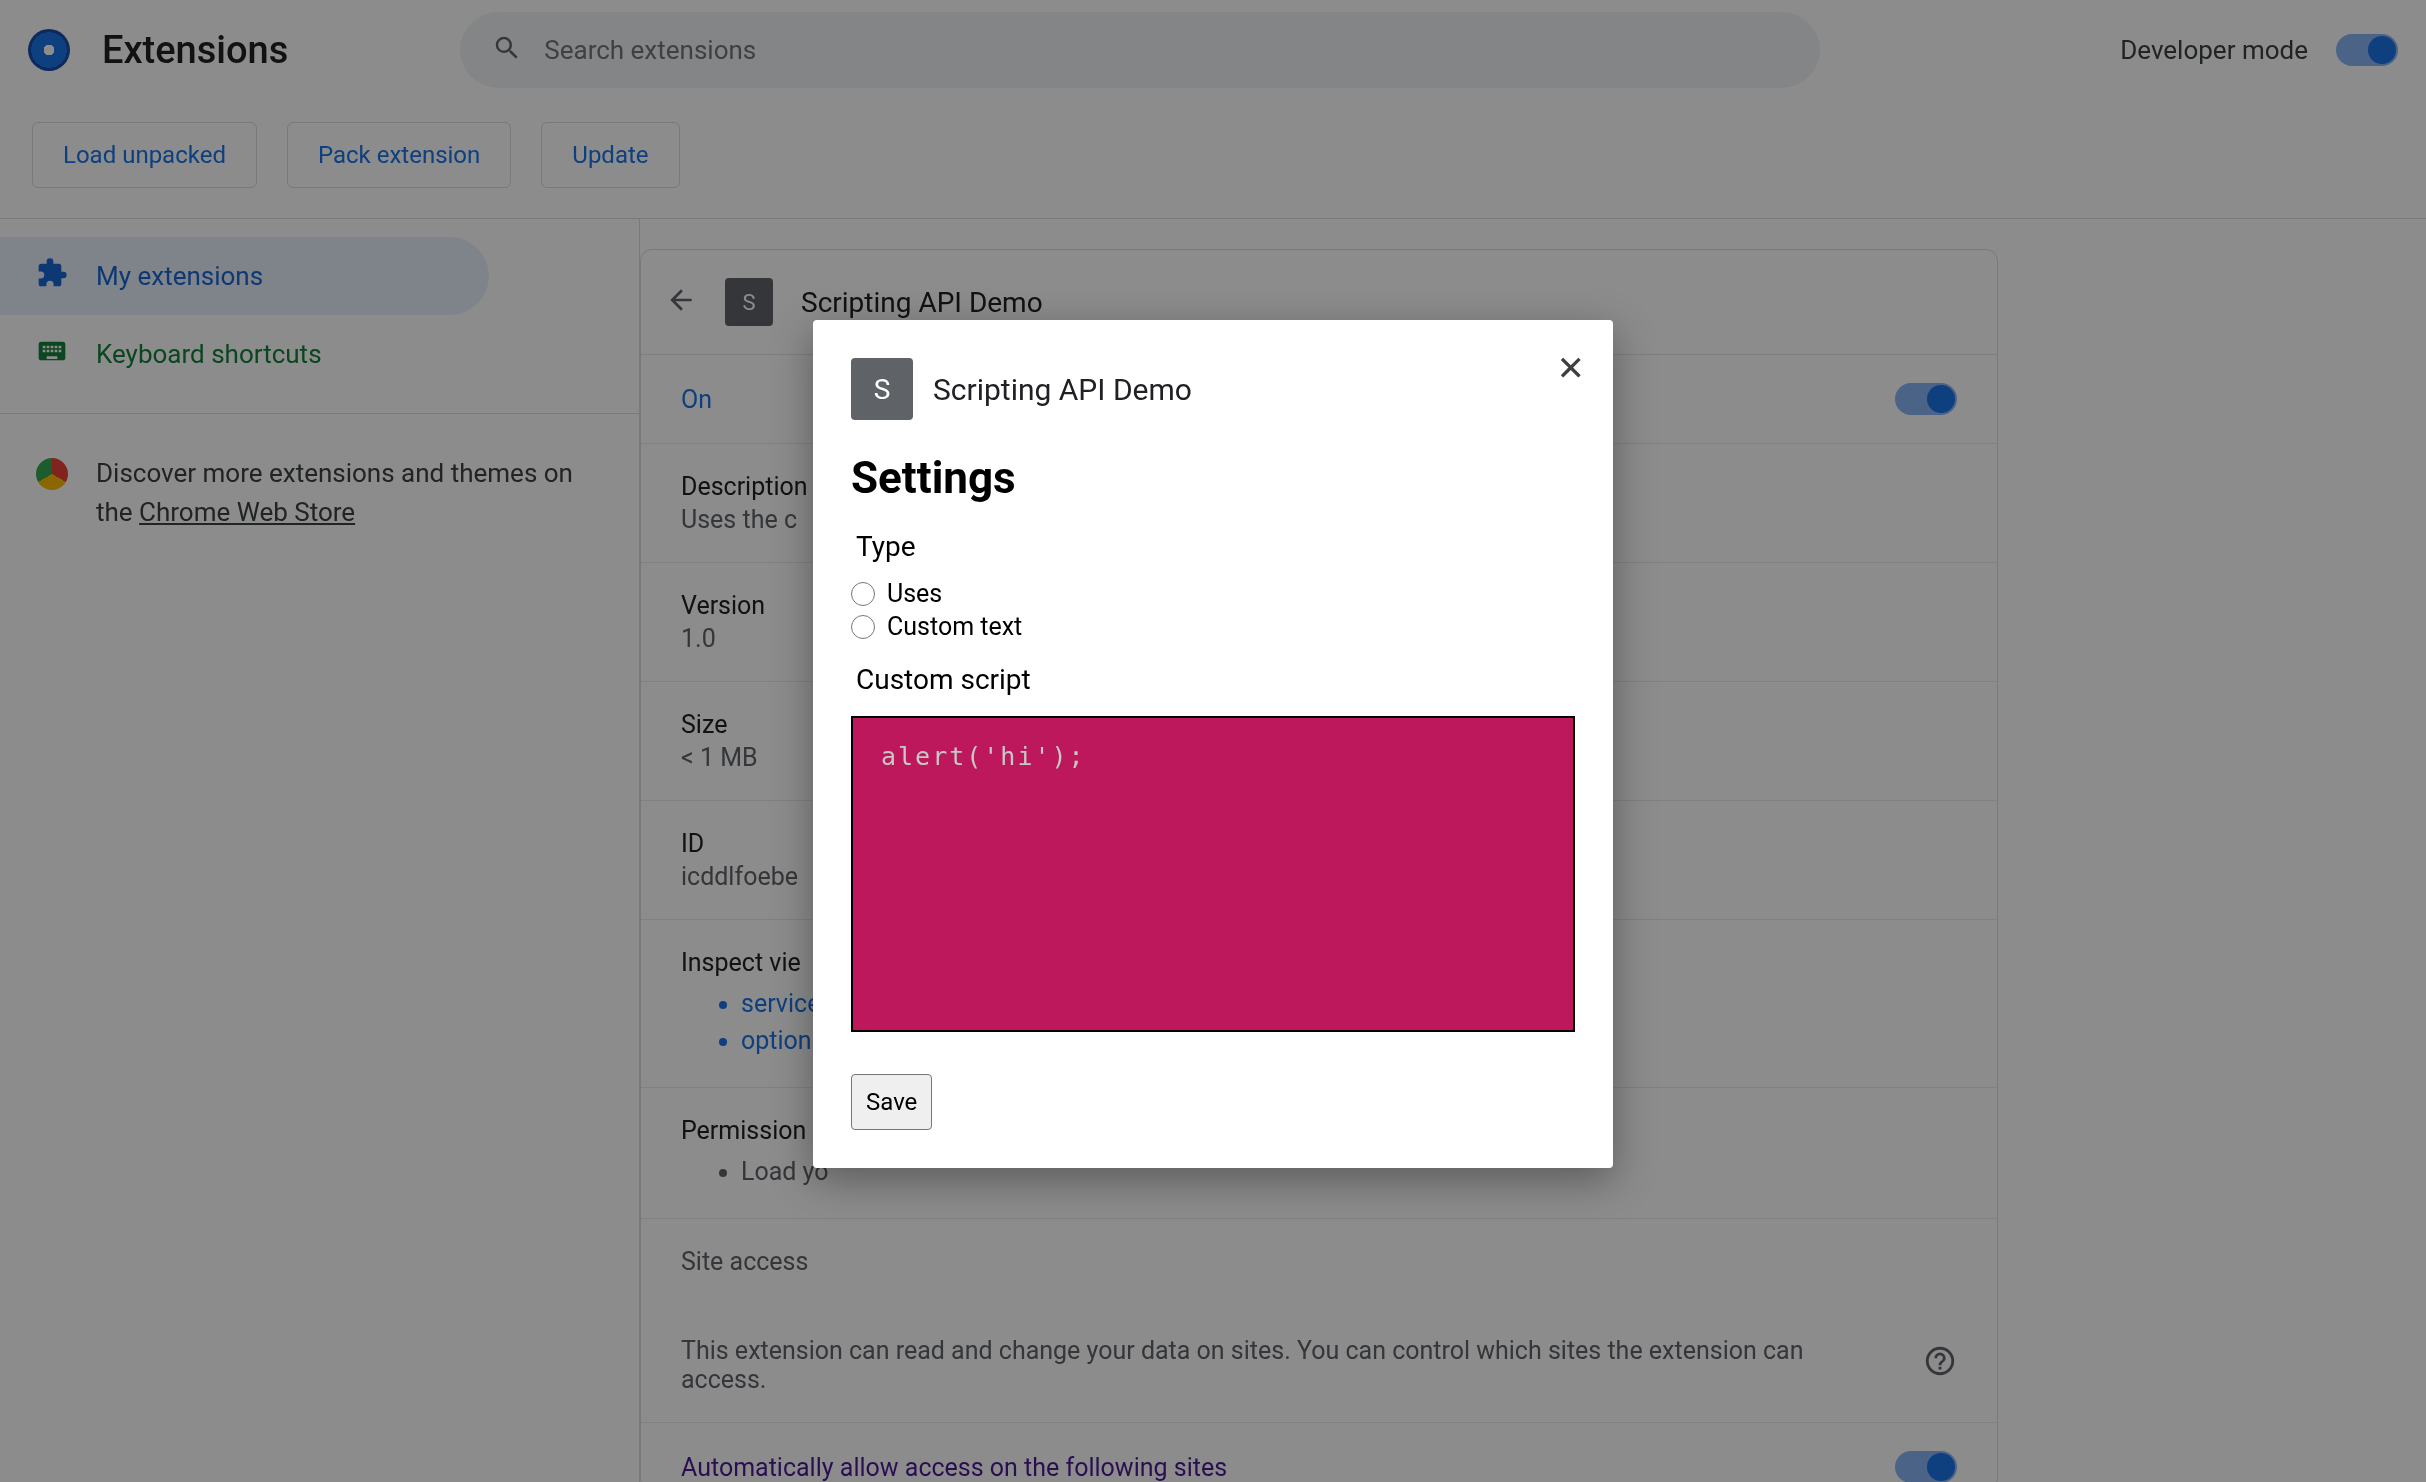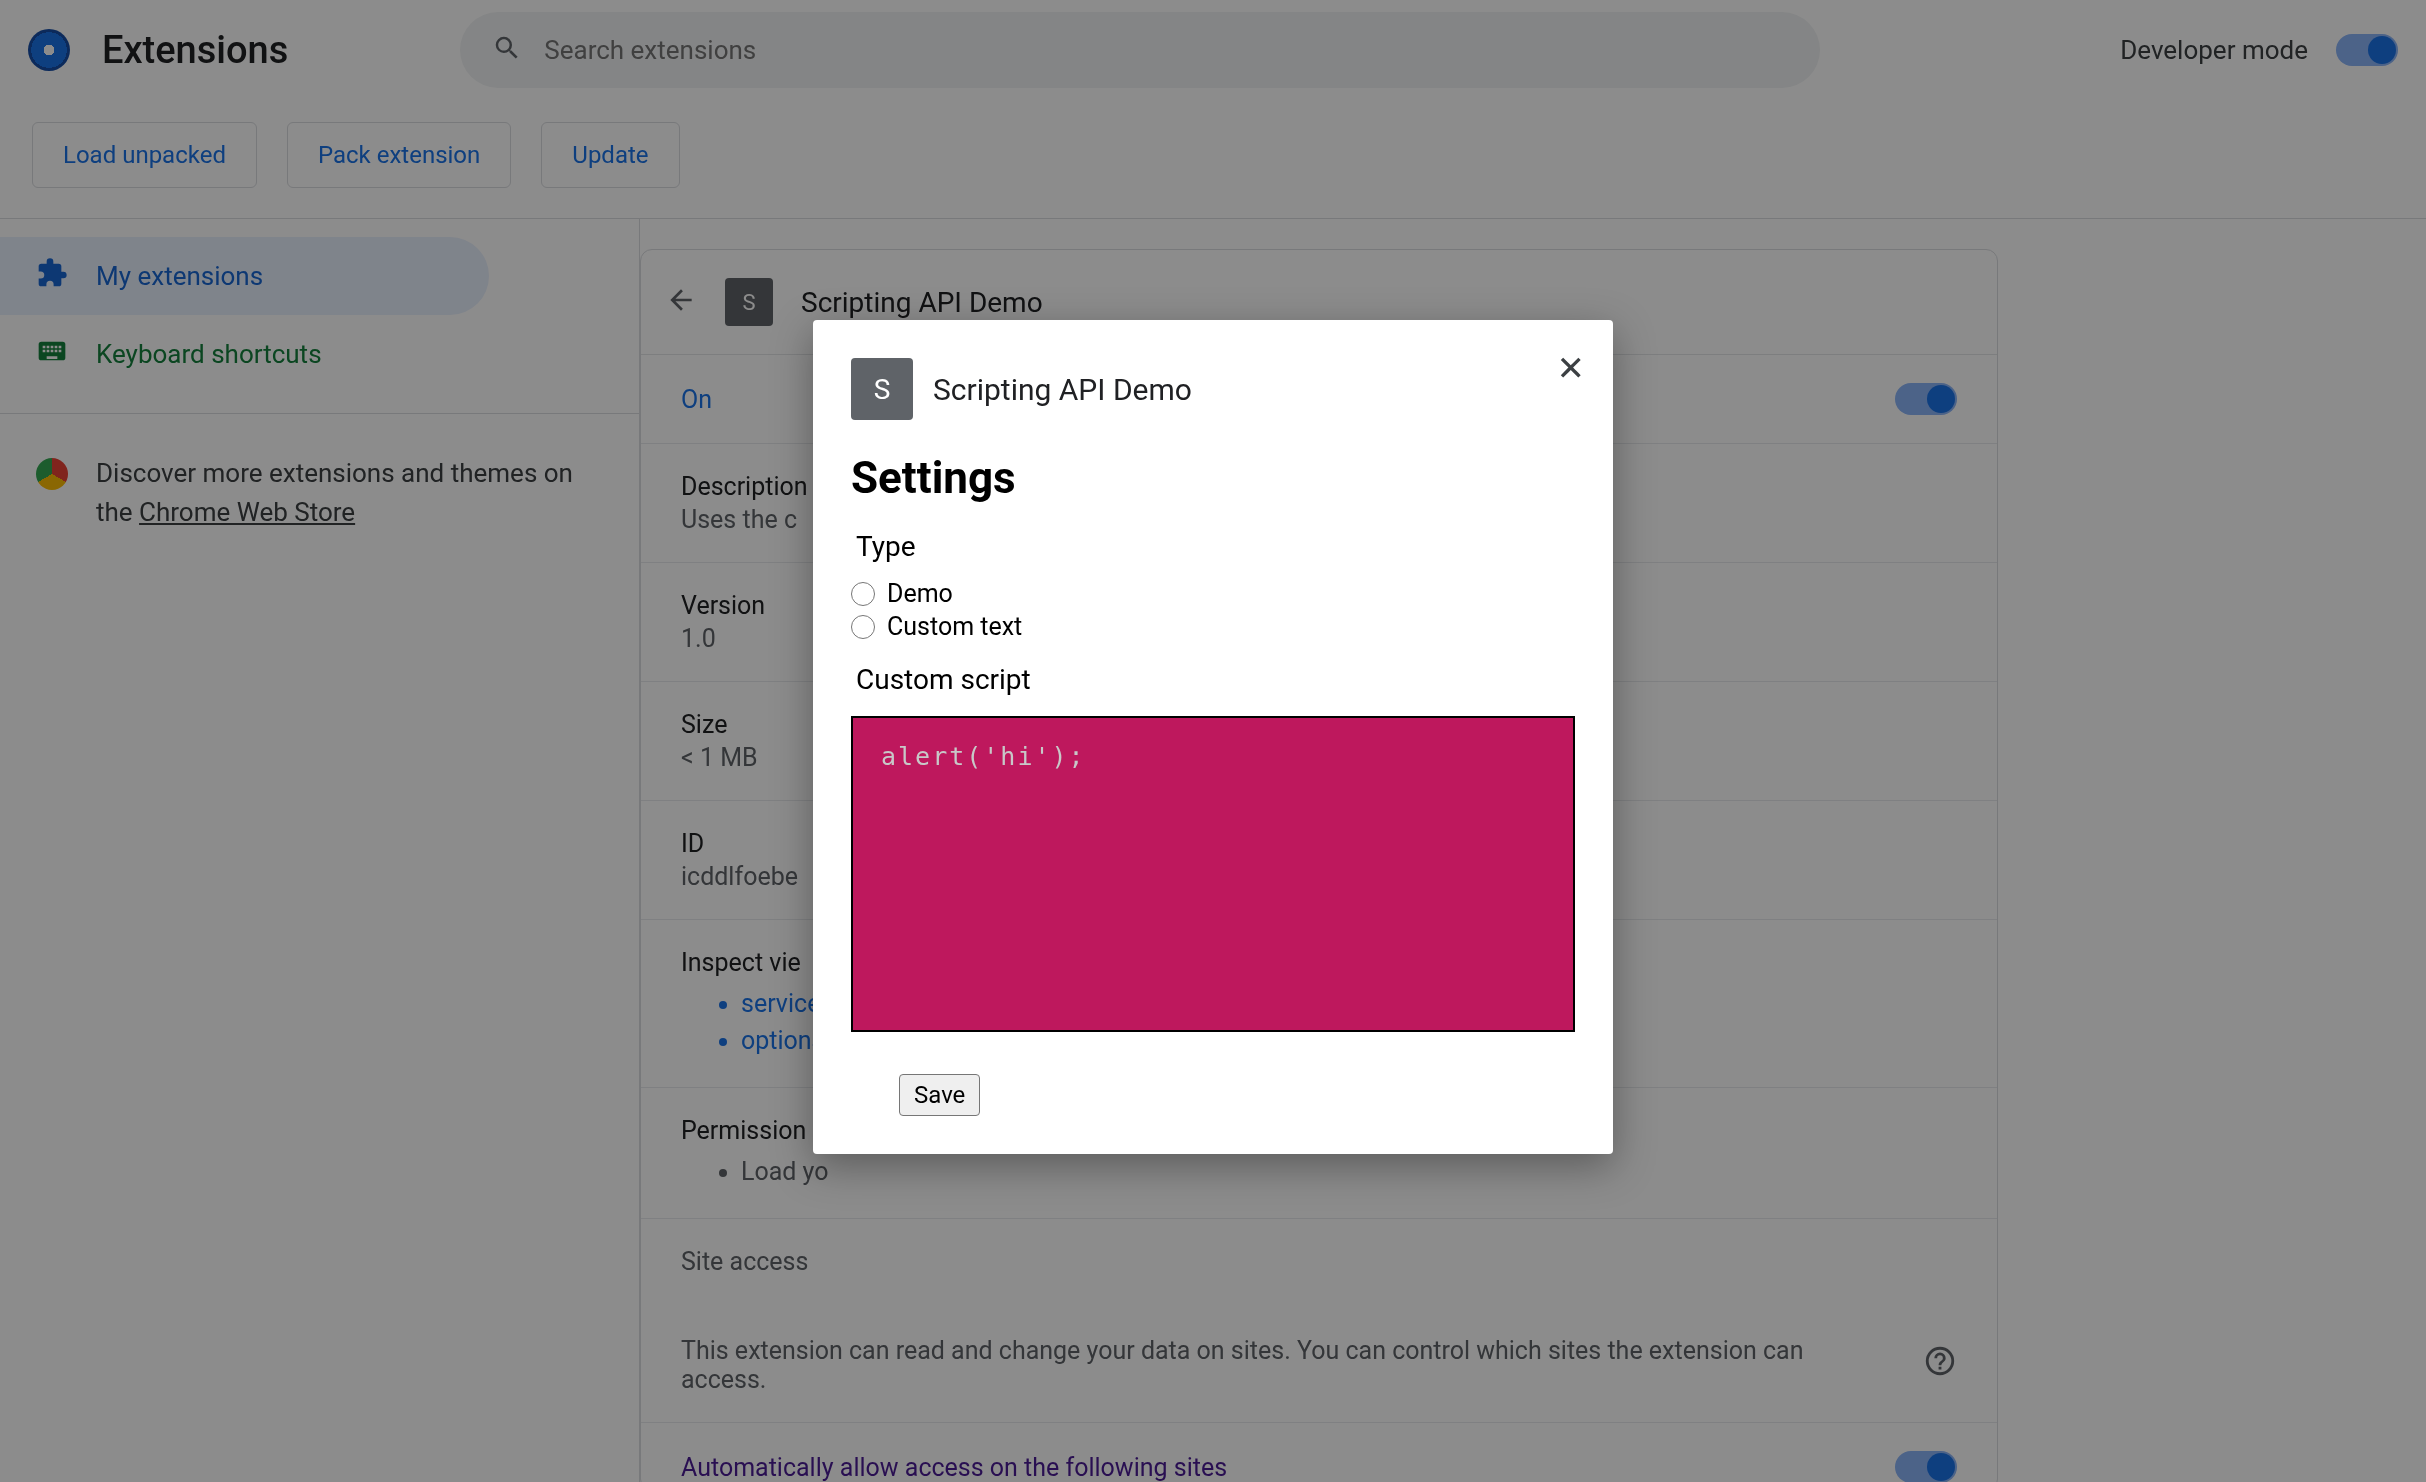--- a/index.html
+++ b/index.html
@@ -250,26 +250,25 @@
     font-family: ui-monospace, Menlo, Consolas, monospace;
     font-size: 25px;
     padding: 24px 28px;
     letter-spacing: 2px;
     resize: none;
     margin-top: 6px;
   }
   .save-btn {
     margin-top: 38px;
     font-size: 24px;
-    padding: 6px 14px;
+    padding: 13px 14px;
     background: #efefef;
     border: 1px solid #767676;
     border-radius: 4px;
     cursor: pointer;
-    margin-left: 48px;
   }
 </style>
 </head>
 <body>
 
 <div class="topbar">
   <div class="chrome-logo"></div>
   <div class="page-title">Extensions</div>
   <div class="search-wrap">
     <span class="search-icon">
@@ -403,21 +402,21 @@
   <div class="modal">
     <button class="close-x">✕</button>
     <div class="modal-head">
       <div class="sq-badge">S</div>
       <div class="title">Scripting API Demo</div>
     </div>
     <h1>Settings</h1>
     <h3>Type</h3>
     <label class="radio-row">
       <input type="radio" name="type" style="">
-      <span>Demo</span>
+      <span>Uses</span>
     </label>
     <label class="radio-row">
       <input type="radio" name="type" style="">
       <span>Custom text</span>
     </label>
     <h3>Custom script</h3>
     <textarea class="code-area" style="">alert('hi');</textarea>
     <br>
     <button class="save-btn">Save</button>
   </div>

